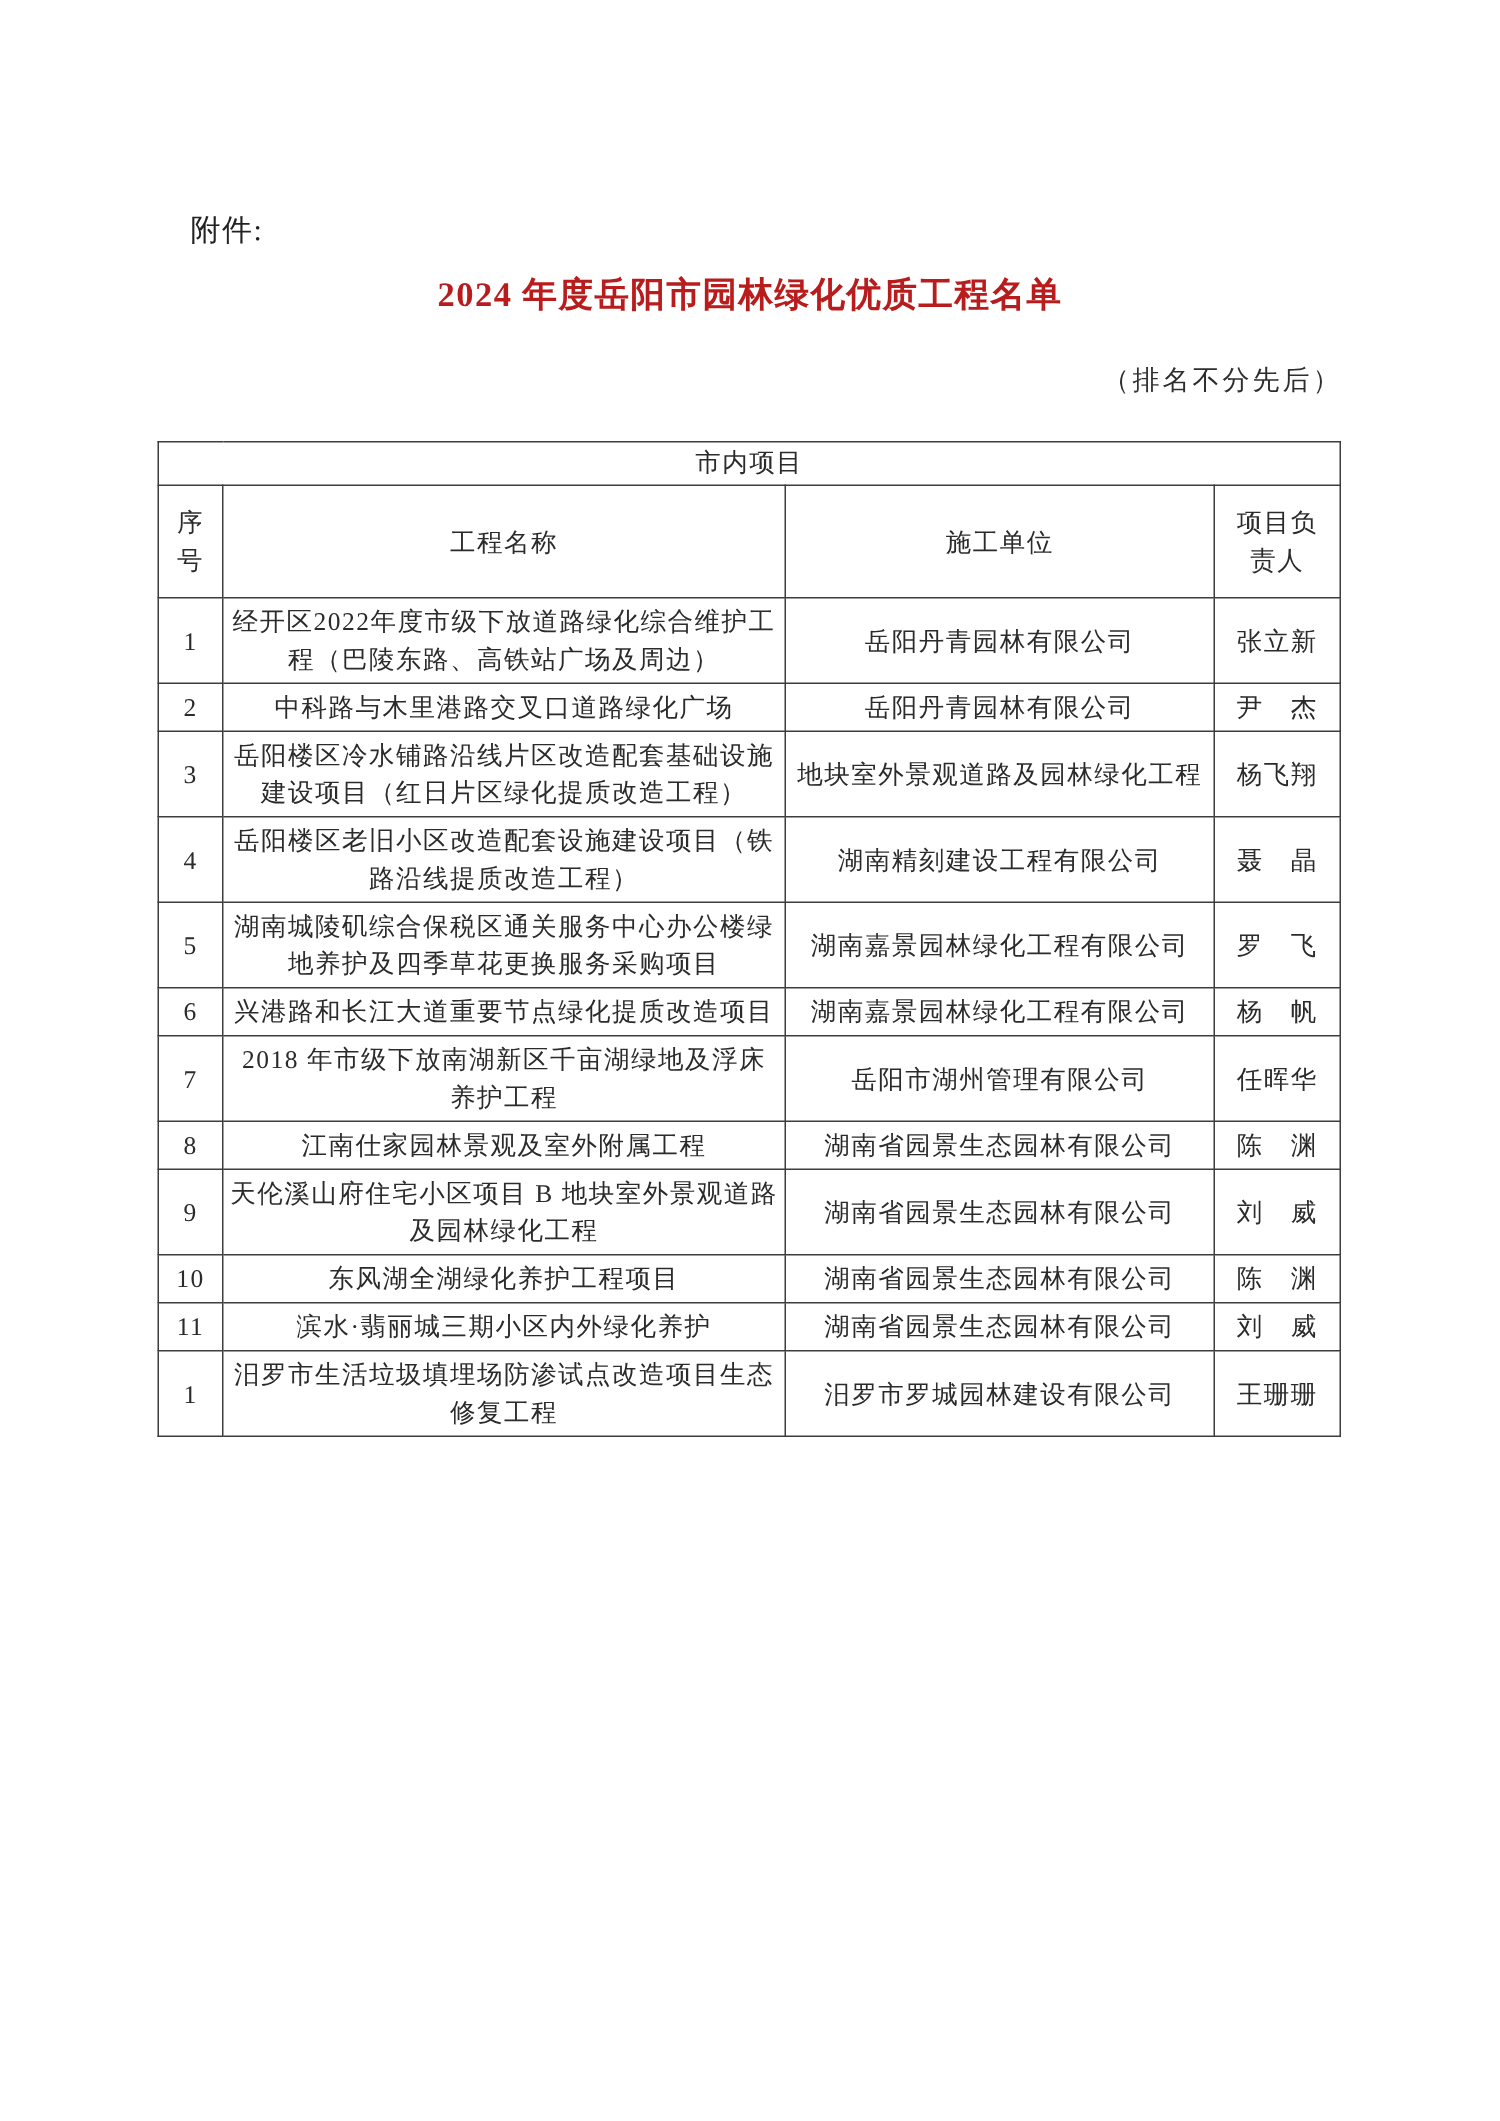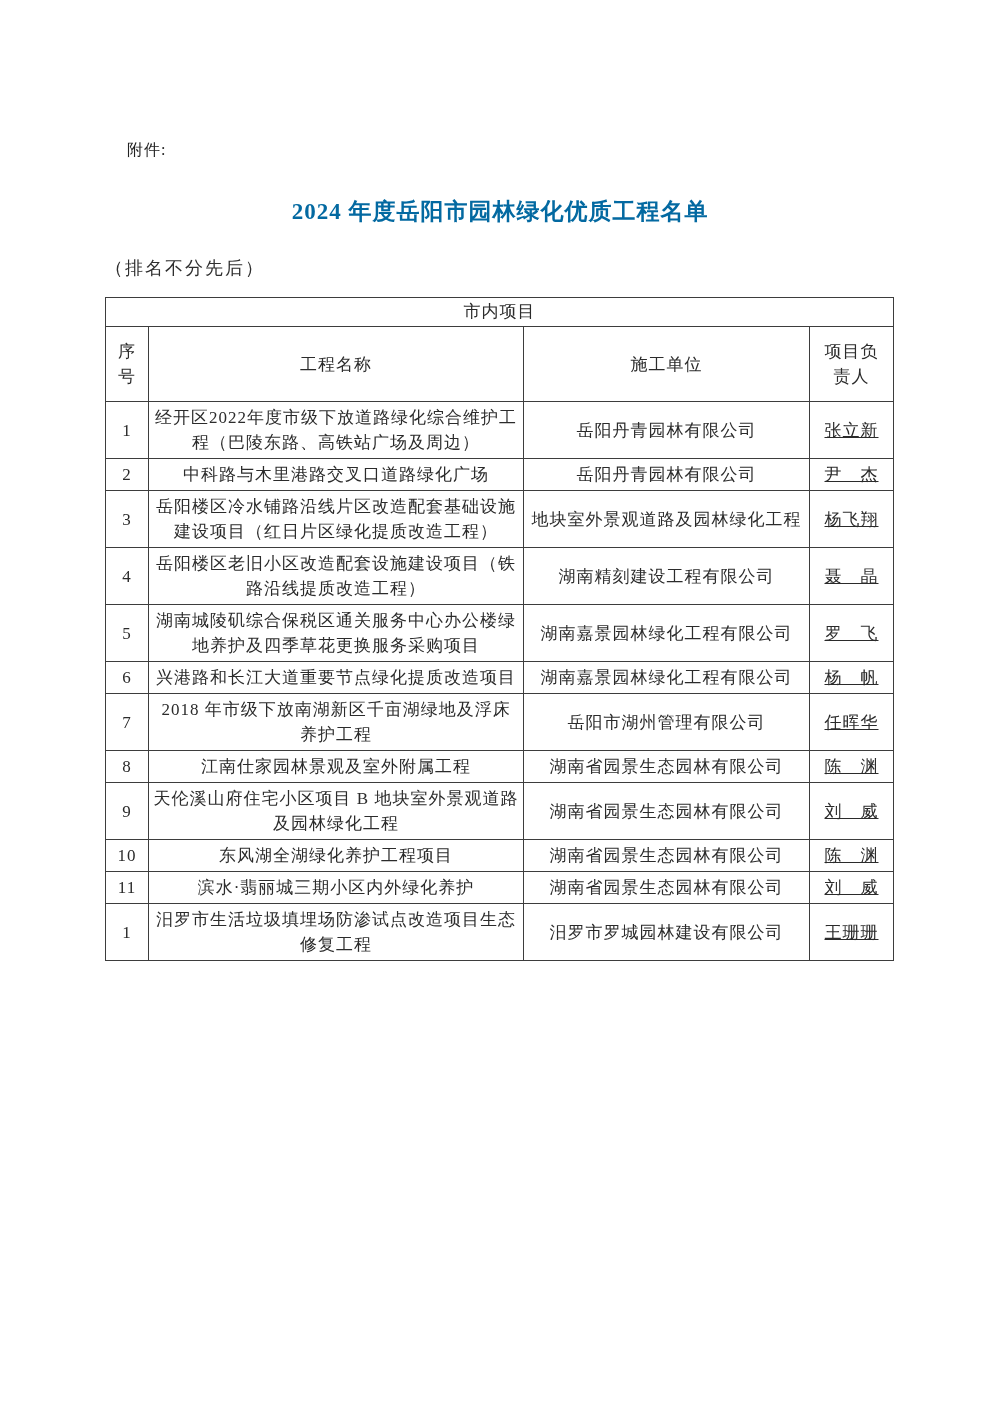--- a/index.html
+++ b/index.html
@@ -14,45 +14,45 @@
     font-family: "Liberation Serif", "DejaVu Serif", serif;
     color: #2b2b2b;
   }
   .page {
     box-sizing: border-box;
     padding-top: 140px;
     margin-left: 105px;
     width: 790px;
   }
   .attachment-label {
-    font-size: 16px;
+    font-size: 20px;
     margin-left: 22px;
     letter-spacing: 1px;
     color: #222222;
   }
   .doc-title {
     text-align: center;
     font-size: 23px;
     font-weight: bold;
-    margin-top: 35px;
+    margin-top: 14px;
     letter-spacing: 1px;
-    color: #0369a1;
+    color: #b91c1c;
   }
   .doc-subtitle {
-    text-align: left;
+    text-align: right;
     font-size: 18px;
     margin-top: 29px;
     letter-spacing: 2px;
     color: #2e2e2e;
   }
   table.projects {
     border-collapse: collapse;
     table-layout: fixed;
     width: 788px;
-    margin-top: 17px;
+    margin-top: 29px;
   }
   table.projects td,
   table.projects th {
     border: 1px solid #3d3d3d;
     text-align: center;
     vertical-align: middle;
     font-weight: normal;
     font-size: 17px;
     letter-spacing: 1px;
     line-height: 25px;
@@ -70,21 +70,20 @@
   }
   tr.header-row th {
     height: 68px;
     white-space: pre-line;
   }
   td.col-project {
     padding: 3px 10px;
   }
   td.col-manager {
     padding: 3px 2px;
-    text-decoration: underline;
   }
 </style>
 </head>
 <body>
 
 <div class="page">
 
   <div class="attachment-label">附件:</div>
 
   <div class="doc-title">2024 年度岳阳市园林绿化优质工程名单</div>

